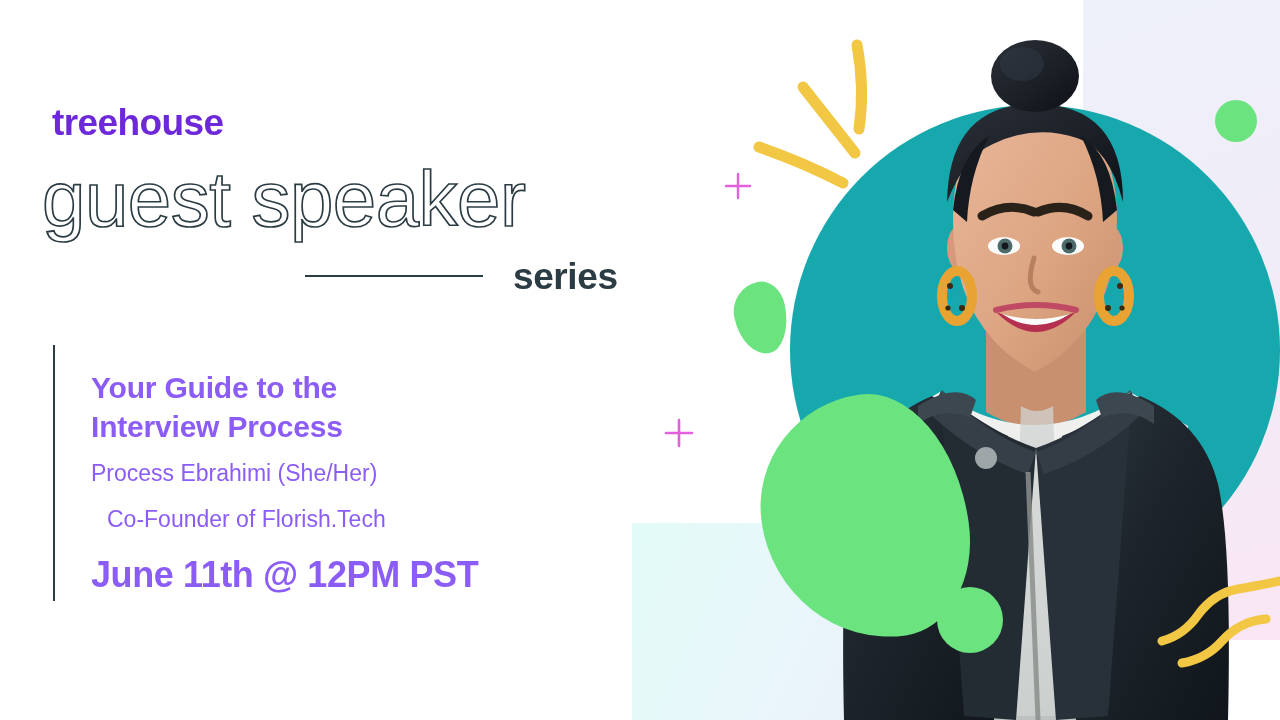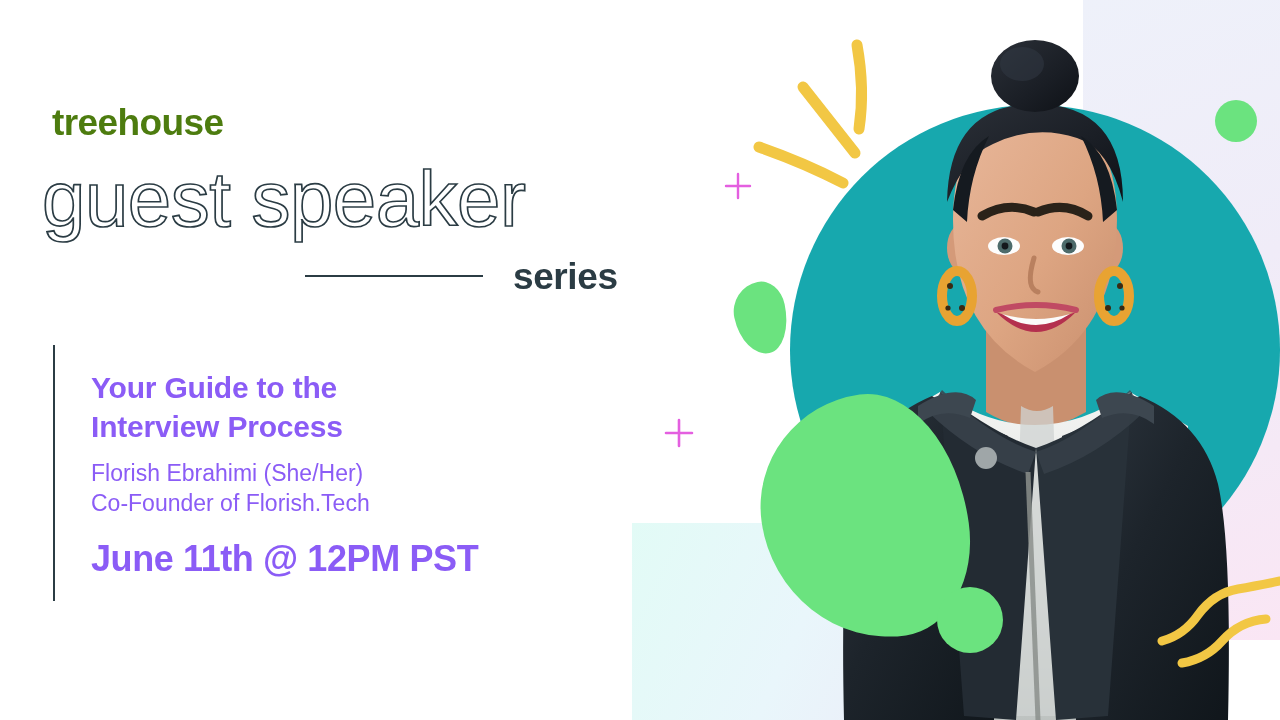--- a/index.html
+++ b/index.html
@@ -60,21 +60,21 @@
   
   .plus{position:absolute;}
   .plus svg{display:block;overflow:visible;}
   #plus-1{left:724px;top:172px;}
   #plus-2{left:664px;top:418px;}
 
   
   #brand{
     position:absolute;left:52px;top:104px;
     font-size:37px;font-weight:700;letter-spacing:-0.6px;
-    color:#4d7c0f;line-height:1;
+    color:#6d28d9;line-height:1;
   }
   #headline-outline{
     position:absolute;left:42px;top:160px;
     font-size:78px;font-weight:400;letter-spacing:-0.5px;
     line-height:1;
     color:transparent;
     -webkit-text-stroke:1.7px #2b3c44;
     white-space:nowrap;
     text-align:center;
   }
@@ -96,21 +96,21 @@
     color:#8b5cf6;
   }
   #talk-title{
     font-size:30px;font-weight:700;line-height:1.3;letter-spacing:-0.2px;
     white-space:pre-line;margin:0;
   }
   #speaker-name{
     font-size:23px;font-weight:400;line-height:1.32;margin:12px 0 0 0;letter-spacing:0;
   }
   #speaker-role{
-    font-size:23px;font-weight:400;line-height:1.32;margin:0;letter-spacing:0;
+    font-size:23px;font-weight:400;line-height:1.32;margin:16px;letter-spacing:0;
   }
   #event-datetime{
     font-size:36px;font-weight:700;letter-spacing:-0.4px;line-height:1;margin:22px 0 0 0;
   }
 </style>
 </head>
 <body>
 
 <div id="stage">
 
@@ -257,18 +257,18 @@
   <div id="series-row">
     <div id="series-rule"></div>
     <div id="series-word">series</div>
   </div>
 
   <div id="left-rule"></div>
 
   <div id="info">
     <p id="talk-title">Your Guide to the
 Interview Process</p>
-    <p id="speaker-name">Florish Ebrahimi (She/Her)</p>
+    <p id="speaker-name">Process Ebrahimi (She/Her)</p>
     <p id="speaker-role">Co-Founder of Florish.Tech</p>
     <p id="event-datetime">June 11th @ 12PM PST</p>
   </div>
 
 </div>
 
 </body></html>

